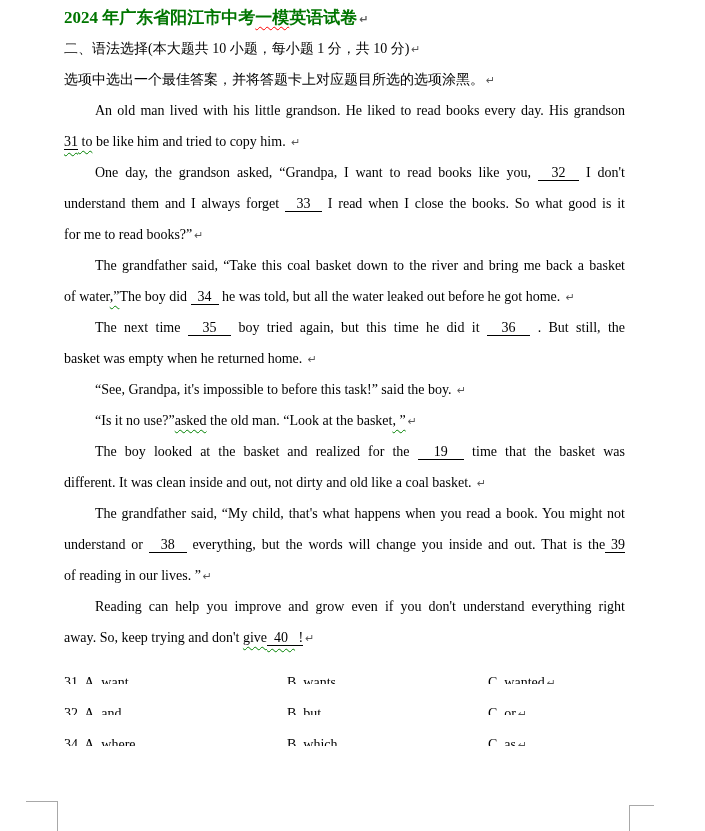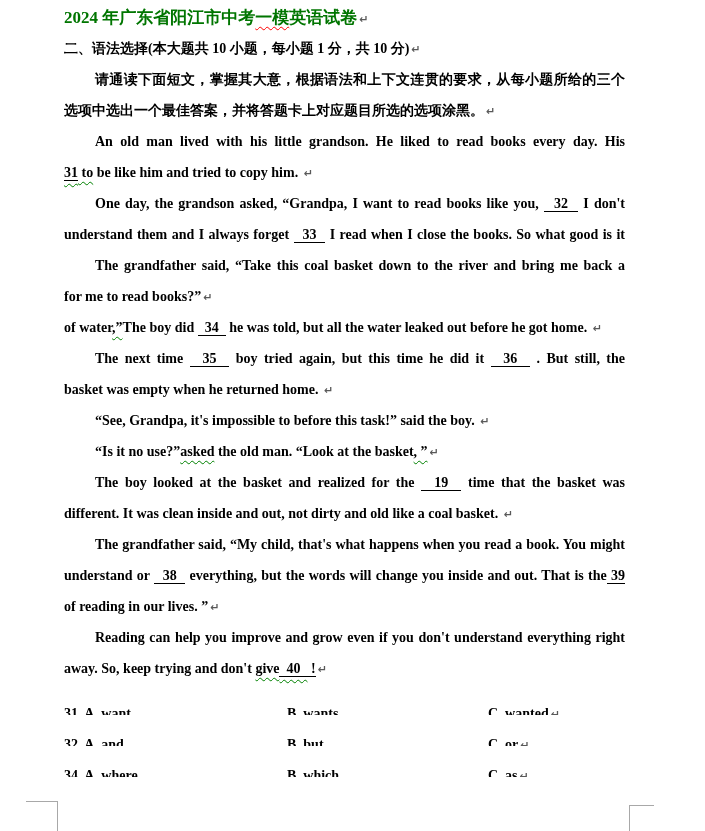--- a/index.html
+++ b/index.html
@@ -2,21 +2,21 @@
 <html><head>
 <meta charset="utf-8">
 <style>
   html,body{margin:0;padding:0;}
   body{
     width:705px;height:831px;position:relative;overflow:hidden;
     background:#ffffff;color:#000;
     font-family:"Liberation Serif","DejaVu Serif",serif;
   }
   .doc{position:absolute;left:64px;top:2px;width:561px;font-size:14px;}
-  .line{height:31px;line-height:31px;overflow:hidden;font-weight:bold;}
+  .line{height:31px;line-height:31px;overflow:hidden;}
   .line.j{text-align:justify;text-align-last:justify;}
   .line.ind{text-indent:31px;}
   .line.title{font-weight:bold;color:#007500;font-size:17px;}
   .seg-blank,.seg-u{white-space:pre;border-bottom:1px solid #000;}
   .seg-g{text-decoration-line:underline;text-decoration-style:wavy;
          text-decoration-color:#008000;text-decoration-thickness:1px;
          text-underline-offset:4px;}
   .seg-r{text-decoration-line:underline;text-decoration-style:wavy;
          text-decoration-color:#ff0000;text-decoration-thickness:1px;
          text-underline-offset:3px;text-align:center;}
@@ -31,28 +31,27 @@
              border-top:1px solid #a8a8a8;border-right:1px solid #a8a8a8;}
   .crop-right{position:absolute;left:629px;top:805px;width:24px;height:26px;
               border-top:1px solid #a8a8a8;border-left:1px solid #a8a8a8;}
 </style>
 </head>
 <body>
 
 <div class="doc">
     <div class="line title"><span>2024 年广东省阳江市中考</span><span class="seg-r">一模</span><span>英语试卷</span><span class="seg-mark">↵</span></div>
     <div class="line"><span>二、语法选择(本大题共 10 小题，每小题 1 分，共 10 分)</span><span class="seg-mark">↵</span></div>
-    <div class="line ind j"><span>请通读下面短文，掌握其大意，根据语法和上下文连贯的要求，从每小题所给的三个</span></div>
     <div class="line"><span>选项中选出一个最佳答案，并将答题卡上对应题目所选的选项涂黑。</span><span class="seg-mark">↵</span></div>
     <div class="line ind j"><span>An old man lived with his little grandson. He liked to read books every day. His grandson</span></div>
     <div class="line"><span class="seg-blank seg-g">31</span><span class="seg-g"> to</span><span> be like him and tried to copy him. </span><span class="seg-mark">↵</span></div>
     <div class="line ind j"><span>One day, the grandson asked, “Grandpa, I want to read books like you, </span><span class="seg-blank">  32  </span><span> I don't</span></div>
     <div class="line j"><span>understand them and I always forget </span><span class="seg-blank">  33  </span><span> I read when I close the books. So what good is it</span></div>
+    <div class="line"><span>for me to read books?”</span><span class="seg-mark">↵</span></div>
     <div class="line ind j"><span>The grandfather said, “Take this coal basket down to the river and bring me back a basket</span></div>
-    <div class="line"><span>for me to read books?”</span><span class="seg-mark">↵</span></div>
     <div class="line"><span>of water</span><span class="seg-g">,”</span><span>The boy did </span><span class="seg-blank">  34  </span><span> he was told, but all the water leaked out before he got home. </span><span class="seg-mark">↵</span></div>
     <div class="line ind j"><span>The next time </span><span class="seg-blank">  35  </span><span> boy tried again, but this time he did it </span><span class="seg-blank">  36  </span><span> . But still, the</span></div>
     <div class="line"><span>basket was empty when he returned home. </span><span class="seg-mark">↵</span></div>
     <div class="line ind"><span>“See, Grandpa, it's impossible to before this task!” said the boy. </span><span class="seg-mark">↵</span></div>
     <div class="line ind"><span>“Is it no use?”</span><span class="seg-g">asked</span><span> the old man. “Look at the basket</span><span class="seg-g">, ”</span><span class="seg-mark">↵</span></div>
     <div class="line ind j"><span>The boy looked at the basket and realized for the </span><span class="seg-blank">  19  </span><span> time that the basket was</span></div>
     <div class="line"><span>different. It was clean inside and out, not dirty and old like a coal basket. </span><span class="seg-mark">↵</span></div>
     <div class="line ind j"><span>The grandfather said, “My child, that's what happens when you read a book. You might not</span></div>
     <div class="line j"><span>understand or </span><span class="seg-blank">  38  </span><span> everything, but the words will change you inside and out. That is the</span><span class="seg-u"> 39</span></div>
     <div class="line"><span>of reading in our lives. ”</span><span class="seg-mark">↵</span></div>

